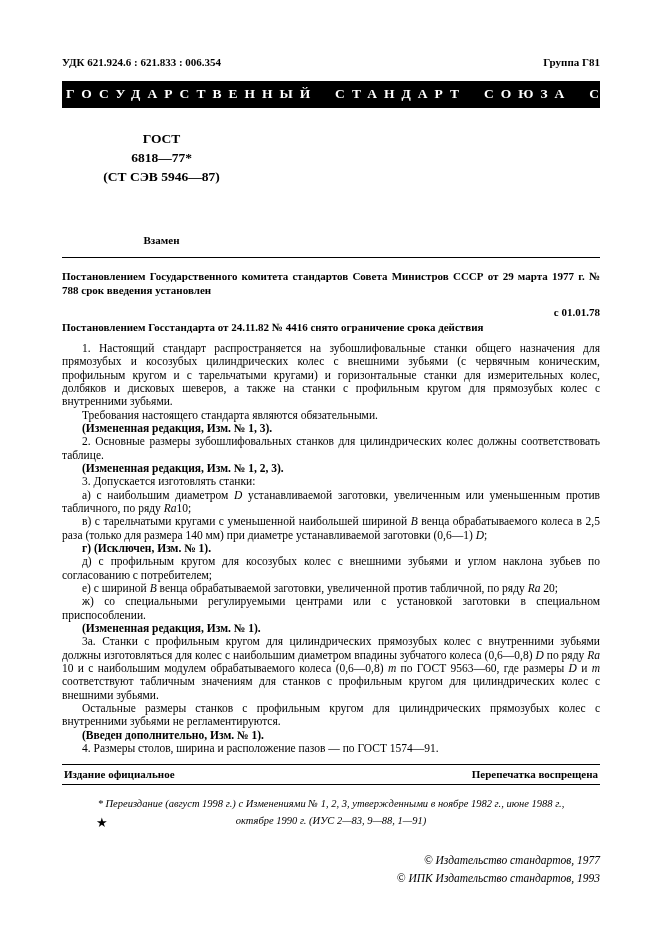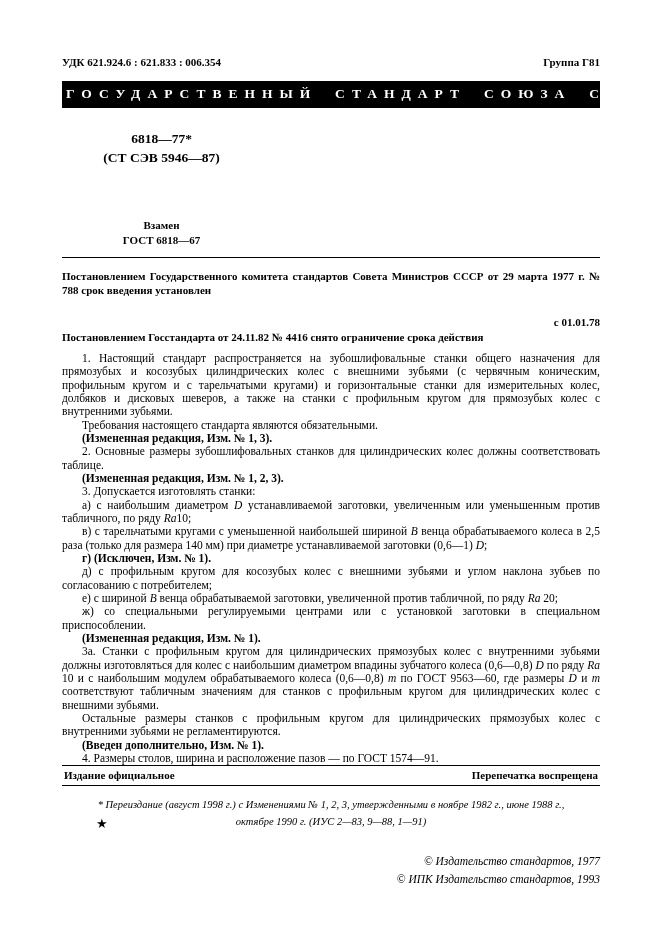--- a/index.html
+++ b/index.html
@@ -36,27 +36,28 @@
   .doc-subtitle { font-weight: bold; font-size: 11px; margin-top: 11px; }
   .doc-en { font-size: 10.5px; margin-top: 17px; line-height: 1.35; }
   .title-right {
     width: 37%; text-align: center;
     display: flex; flex-direction: column; justify-content: space-between;
   }
   .gost-main { font-weight: bold; font-size: 13.5px; line-height: 1.4; }
   .vzamen { font-weight: bold; font-size: 11px; line-height: 1.35; margin-bottom: 0; }
   .rule { border: none; border-top: 1.6px solid #000; margin-top: 9px; }
   .decree { margin-top: 11px; font-size: 11px; font-weight: bold; line-height: 1.28; text-align: justify; }
-  .decree-date { text-align: right; font-size: 11px; font-weight: bold; margin-top: 19px; }
+  .decree-date { text-align: right; font-size: 11px; font-weight: bold; margin-top: 9px; }
   .decree2 { margin-top: 3px; font-size: 11px; font-weight: bold; }
   .body-text { margin-top: 9px; font-size: 11.5px; line-height: 1.16; text-align: justify; }
   .body-p { text-indent: 20px; margin: 0; }
   .bold { font-weight: bold; }
   .var { font-style: italic; }
   .footer-row {
+    margin-top: 9px;
     border-top: 1.6px solid #000; border-bottom: 1.6px solid #000;
     display: flex; justify-content: space-between;
     padding: 3px 2px 4px 2px;
     font-size: 11px; font-weight: bold;
   }
   .footnote {
     margin-top: 11px; font-size: 10.5px; font-style: italic;
     text-align: center; line-height: 1.55; position: relative;
   }
   .footnote .star {
@@ -73,26 +74,26 @@
   <div class="top-row">
     <span>УДК 621.924.6 : 621.833 : 006.354</span>
     <span>Группа Г81</span>
   </div>
 
   <div class="banner">ГОСУДАРСТВЕННЫЙ СТАНДАРТ СОЮЗА ССР</div>
 
   <div class="title-area">
     <div class="title-right">
       <div class="gost-main">
+        <div>ГОСТ</div>
         <div>6818—77*</div>
         <div>(СТ СЭВ 5946—87)</div>
       </div>
       <div class="vzamen">
         <div>Взамен</div>
-        <div>ГОСТ 6818—67</div>
       </div>
     </div>
   </div>
 
   <hr class="rule">
 
   <p class="decree">Постановлением Государственного комитета стандартов Совета Министров СССР от 29 марта 1977 г. № 788 срок введения установлен</p>
   <p class="decree-date">с 01.01.78</p>
   <p class="decree2">Постановлением Госстандарта от 24.11.82 № 4416 снято ограничение срока действия</p>
 

